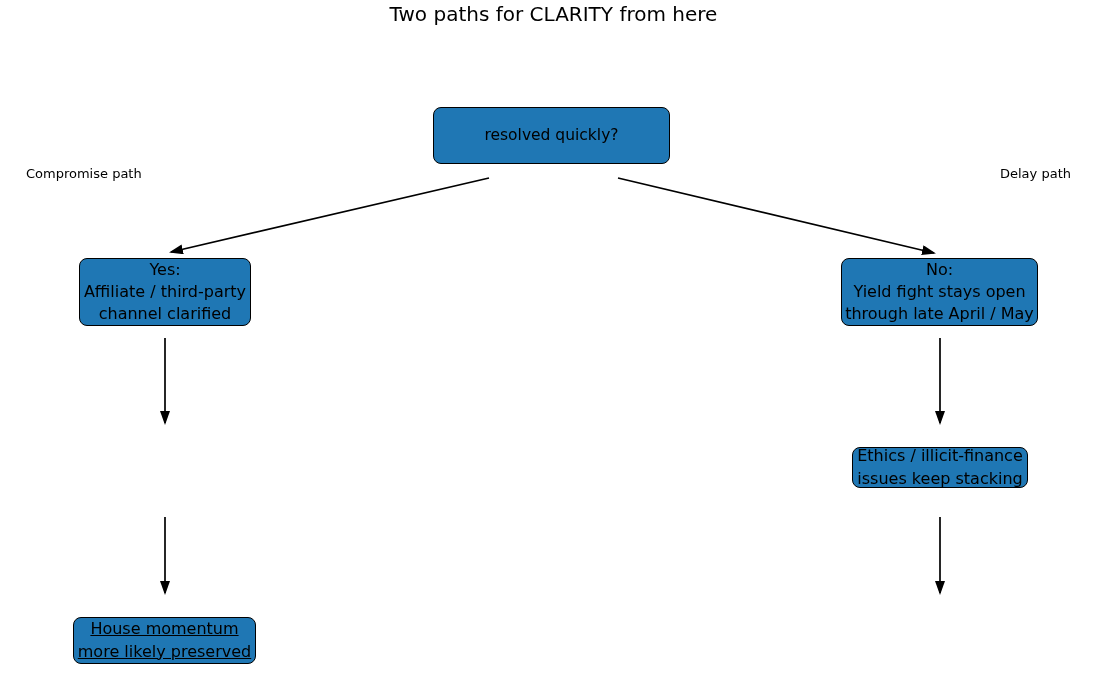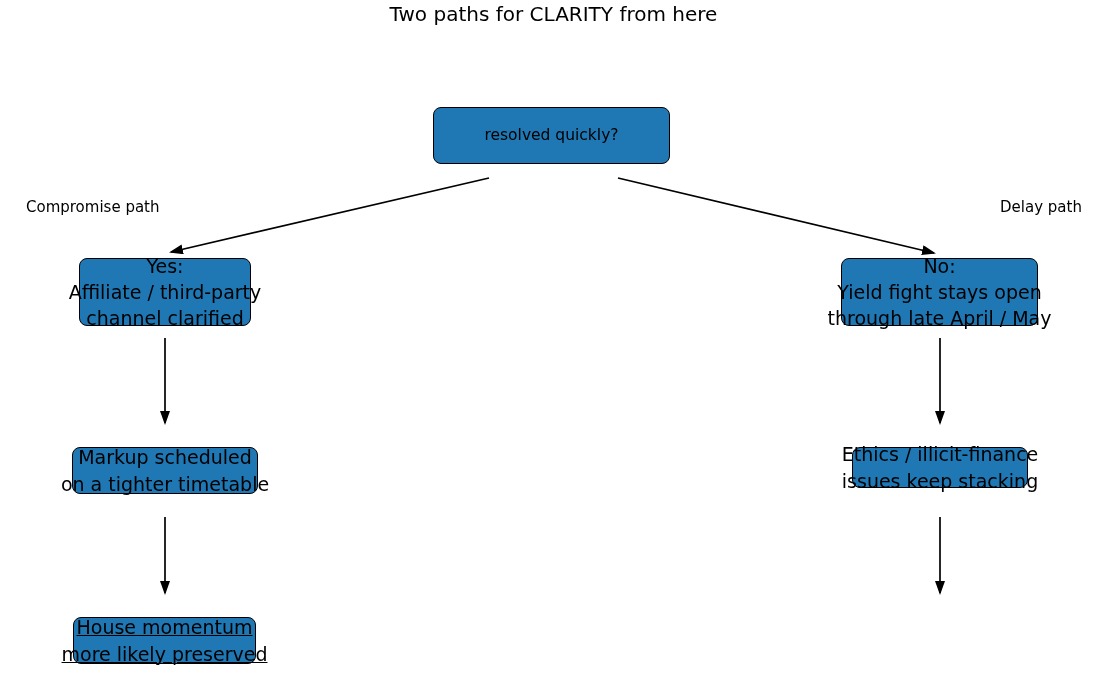--- a/index.html
+++ b/index.html
@@ -47,36 +47,36 @@
   .node {
     position: absolute;
     background: var(--node-fill);
     border: 1.6px solid var(--node-border);
     border-radius: 8px;
     display: flex;
     flex-direction: column;
     justify-content: center;
     align-items: center;
     text-align: center;
-    font-size: 19px;
+    font-size: 16px;
     line-height: 1.38;
     color: var(--text);
   }
   .node span { display: block; white-space: nowrap; }
   .node-root      { left: 433px; top: 107px; width: 237px; height: 57px; font-size: 15.5px; }
   .node-yes       { left:  79px; top: 258px; width: 172px; height: 68px; }
   .node-no        { left: 841px; top: 258px; width: 197px; height: 68px; }
   .node-left-mid  { left:  72px; top: 447px; width: 186px; height: 47px; }
   .node-right-mid { left: 852px; top: 447px; width: 176px; height: 41px; }
   .node-left-end  { left:  73px; top: 617px; width: 183px; height: 47px; text-decoration: underline; }
   .node-right-end { left: 850px; top: 617px; width: 180px; height: 47px; }
   .path-label {
     position: absolute;
-    top: 198px;
-    font-size: 15px;
+    top: 166px;
+    font-size: 13px;
     white-space: nowrap;
     color: var(--text);
   }
   .path-label-left  { left: 26px; }
   .path-label-right { left: 1000px; }
 </style>
 </head>
 <body>
 
 <div class="stage">
@@ -109,24 +109,20 @@
     <span>Affiliate / third-party</span>
     <span>channel clarified</span>
   </div>
 
   <div class="node node-no">
     <span>No:</span>
     <span>Yield fight stays open</span>
     <span>through late April / May</span>
   </div>
 
-  <div class="node node-left-mid">
-    <span>Markup scheduled</span>
-    <span>on a tighter timetable</span>
-  </div>
 
   <div class="node node-right-mid">
     <span>Ethics / illicit-finance</span>
     <span>issues keep stacking</span>
   </div>
 
   <div class="node node-left-end">
     <span>House momentum</span>
     <span>more likely preserved</span>
   </div>

